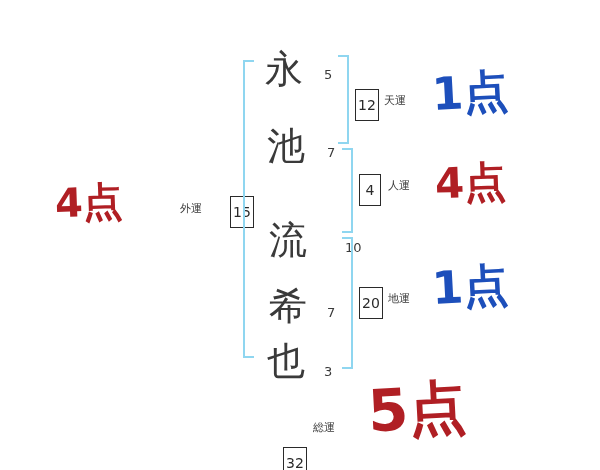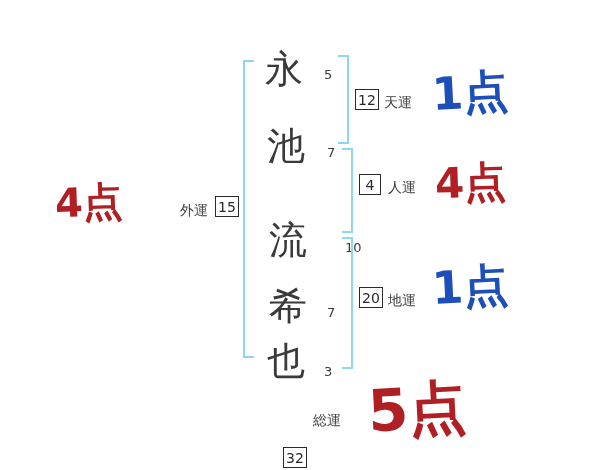--- a/index.html
+++ b/index.html
@@ -26,33 +26,33 @@
   }
   .stroke-num {
     font-size: 13px;
     color: #3a3a3a;
     line-height: 1;
   }
 
   
   .num-box {
     min-width: 22px;
-    height: 21px;
+    height: 32px;
     padding: 0 2px;
     border: 1.6px solid #2a2a2a;
     background: #ffffff;
     display: flex;
     align-items: center;
     justify-content: center;
     font-size: 14px;
     color: #2a2a2a;
     box-sizing: border-box;
   }
   .luck-label {
-    font-size: 14px;
+    font-size: 11px;
     color: #3a3a3a;
     line-height: 1;
     white-space: nowrap;
   }
 
   
   .bracket {
     box-sizing: border-box;
   }
   .bracket-left {
@@ -76,21 +76,21 @@
   .score-blue { color: #1d4fbb; }
 </style>
 </head>
 <body>
 
 <div class="canvas">
 
   <div class="abs score score-red" style="left:55px; top:182px; font-size:40px; transform:rotate(-2deg);">4点</div>
 
   <div class="abs luck-label" style="left:180px; top:203px;">外運</div>
-  <div class="abs num-box" style="left:215px; top:196px;">15</div>
+  <div class="abs num-box" style="left:230px; top:196px;">15</div>
 
   <div class="abs bracket bracket-left" style="left:243px; top:60px; width:11px; height:298px;"></div>
 
   <div class="abs name-char" style="left:265px; top:50px;">永</div>
   <div class="abs stroke-num" style="left:324px; top:68px;">5</div>
 
   <div class="abs name-char" style="left:267px; top:127px;">池</div>
   <div class="abs stroke-num" style="left:327px; top:146px;">7</div>
 
   <div class="abs name-char" style="left:269px; top:221px;">流</div>
@@ -112,17 +112,17 @@
 
   <div class="abs bracket bracket-right" style="left:342px; top:237px; width:11px; height:132px;"></div>
   <div class="abs num-box" style="left:359px; top:287px;text-align:right;">20</div>
   <div class="abs luck-label" style="left:388px; top:293px;">地運</div>
 
   <div class="abs score score-blue" style="left:432px; top:70px; font-size:45px; transform:rotate(-3deg);">1点</div>
   <div class="abs score score-red" style="left:435px; top:162px; font-size:42px; transform:rotate(-2deg);">4点</div>
   <div class="abs score score-blue" style="left:432px; top:264px; font-size:45px; transform:rotate(-3deg);">1点</div>
 
   <div class="abs num-box" style="left:283px; top:407px;margin-top:40px;">32</div>
-  <div class="abs luck-label" style="left:313px; top:413px;">総運</div>
+  <div class="abs luck-label" style="left:313px; top:422px;">総運</div>
 
   <div class="abs score score-red" style="left:368px; top:380px; font-size:58px; transform:rotate(-3deg);">5点</div>
 
 </div>
 
 </body></html>

